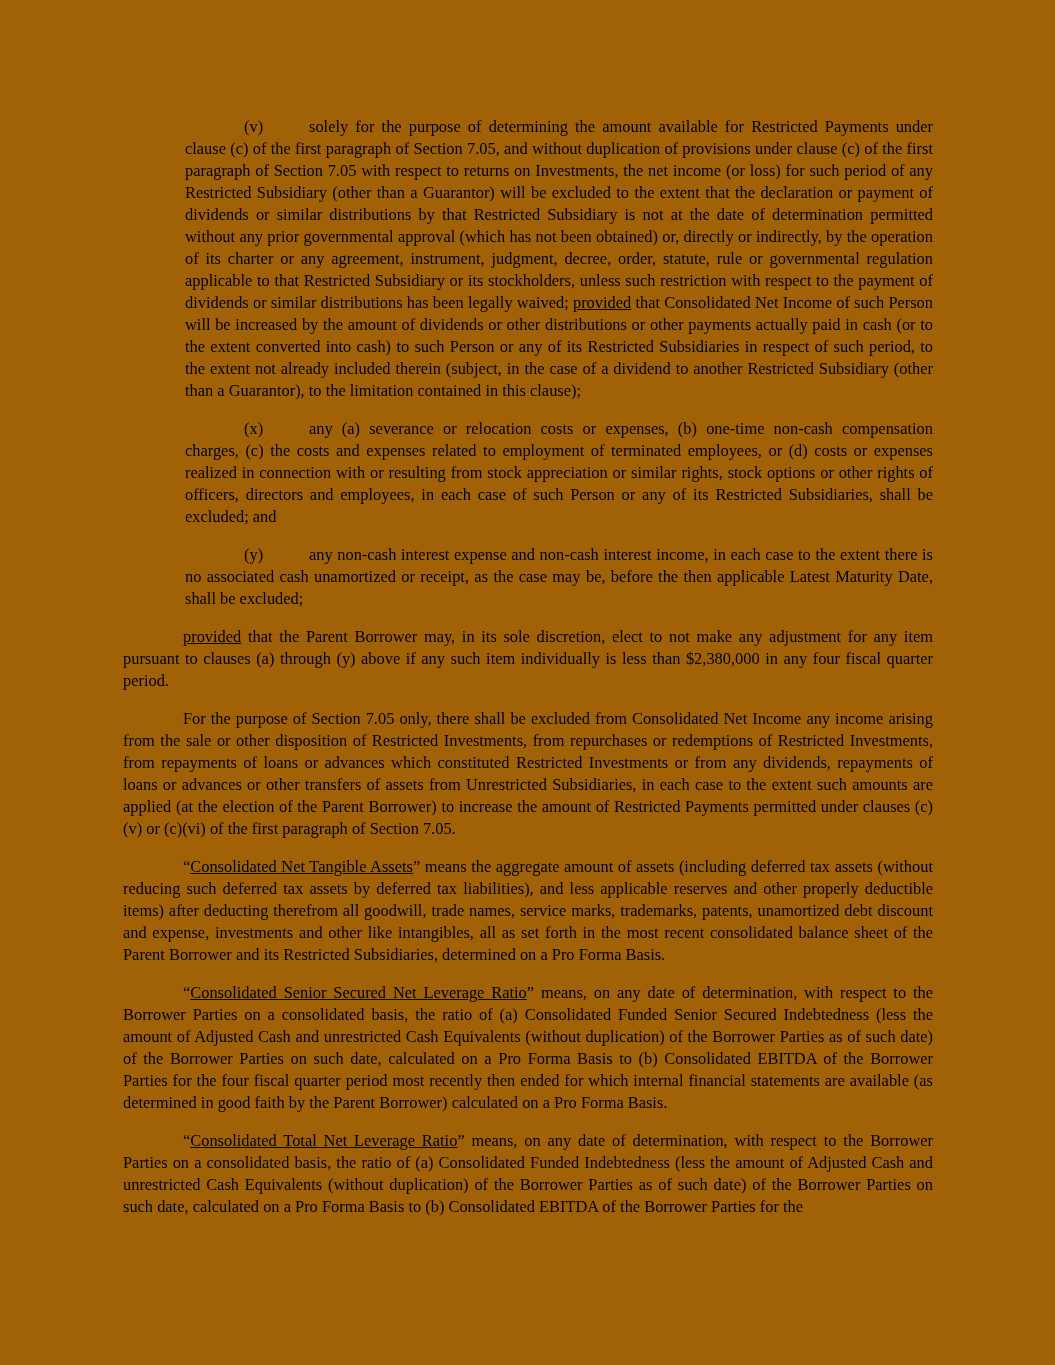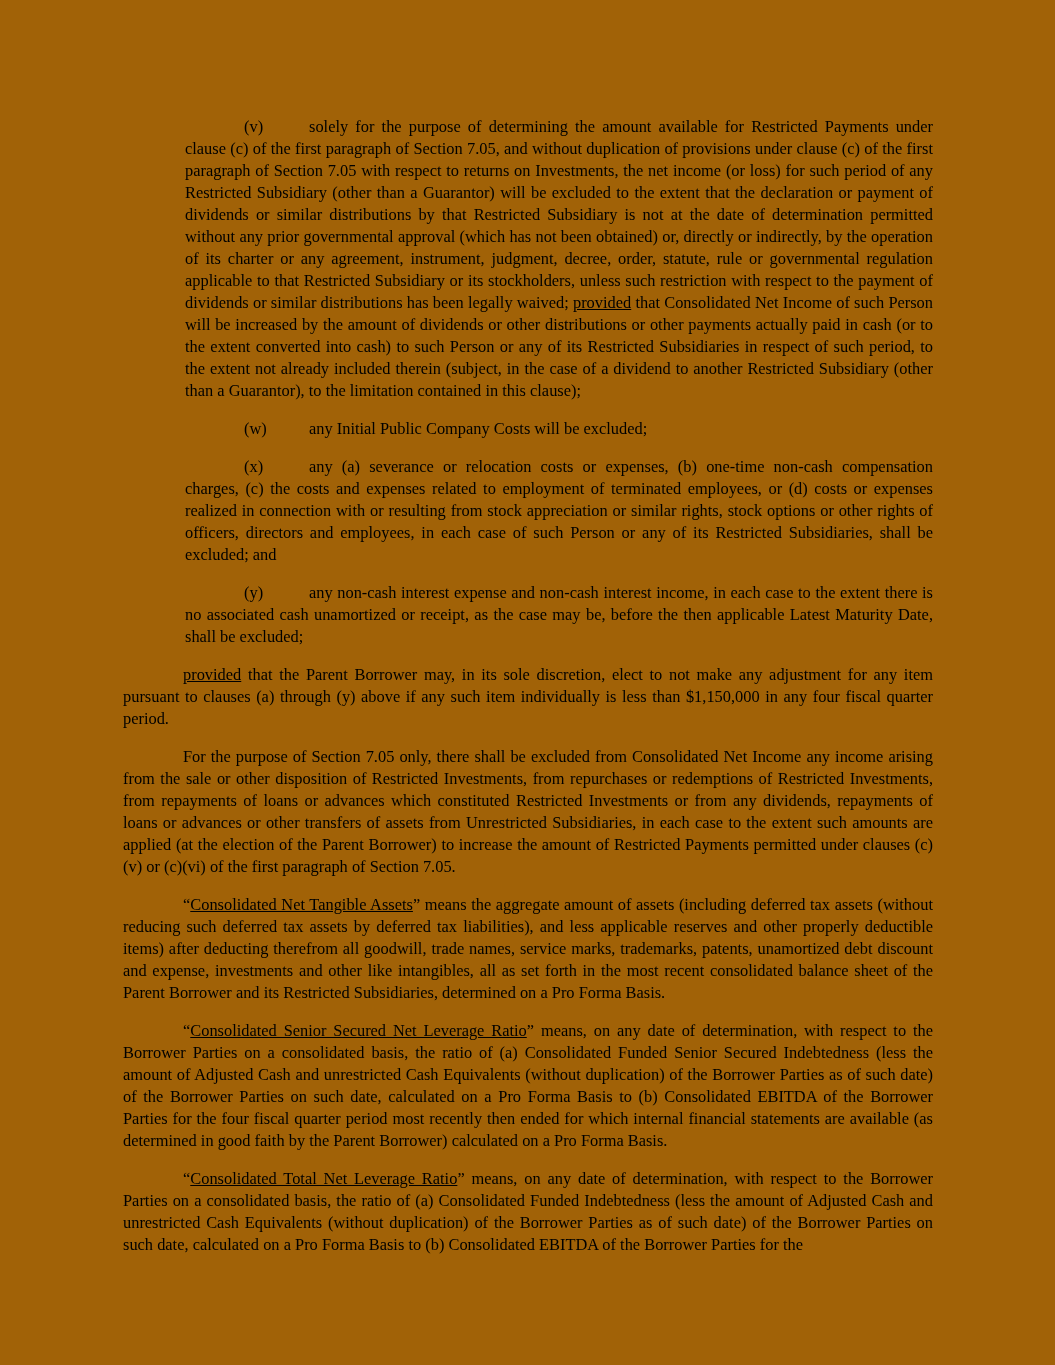--- a/index.html
+++ b/index.html
@@ -42,22 +42,21 @@
   .u {
     text-decoration: underline;
   }
 </style>
 </head>
 <body>
 
 <div class="page">
   <div class="content">
       <p class="clause"><span class="plabel">(v)</span><span>solely for the purpose of determining the amount available for Restricted Payments under clause (c) of the first paragraph of Section 7.05, and without duplication of provisions under clause (c) of the first paragraph of Section 7.05 with respect to returns on Investments, the net income (or loss) for such period of any Restricted Subsidiary (other than a Guarantor) will be excluded to the extent that the declaration or payment of dividends or similar distributions by that Restricted Subsidiary is not at the date of determination permitted without any prior governmental approval (which has not been obtained) or, directly or indirectly, by the operation of its charter or any agreement, instrument, judgment, decree, order, statute, rule or governmental regulation applicable to that Restricted Subsidiary or its stockholders, unless such restriction with respect to the payment of dividends or similar distributions has been legally waived; </span><span class="u">provided</span><span> that Consolidated Net Income of such Person will be increased by the amount of dividends or other distributions or other payments actually paid in cash (or to the extent converted into cash) to such Person or any of its Restricted Subsidiaries in respect of such period, to the extent not already included therein (subject, in the case of a dividend to another Restricted Subsidiary (other than a Guarantor), to the limitation contained in this clause);</span></p>
-      <p class="clause"><span class="plabel">(w)</span><span>any Initial Public Company Costs will be excluded;</span></p>
       <p class="clause"><span class="plabel">(x)</span><span>any (a) severance or relocation costs or expenses, (b) one-time non-cash compensation charges, (c) the costs and expenses related to employment of terminated employees, or (d) costs or expenses realized in connection with or resulting from stock appreciation or similar rights, stock options or other rights of officers, directors and employees, in each case of such Person or any of its Restricted Subsidiaries, shall be excluded; and</span></p>
       <p class="clause"><span class="plabel">(y)</span><span>any non-cash interest expense and non-cash interest income, in each case to the extent there is no associated cash unamortized or receipt, as the case may be, before the then applicable Latest Maturity Date, shall be excluded;</span></p>
-      <p class="body-para"><span class="u">provided</span><span> that the Parent Borrower may, in its sole discretion, elect to not make any adjustment for any item pursuant to clauses (a) through (y) above if any such item individually is less than $1,150,000 in any four fiscal quarter period.</span></p>
+      <p class="body-para"><span class="u">provided</span><span> that the Parent Borrower may, in its sole discretion, elect to not make any adjustment for any item pursuant to clauses (a) through (y) above if any such item individually is less than $2,380,000 in any four fiscal quarter period.</span></p>
       <p class="body-para"><span>For the purpose of Section 7.05 only, there shall be excluded from Consolidated Net Income any income arising from the sale or other disposition of Restricted Investments, from repurchases or redemptions of Restricted Investments, from repayments of loans or advances which constituted Restricted Investments or from any dividends, repayments of loans or advances or other transfers of assets from Unrestricted Subsidiaries, in each case to the extent such amounts are applied (at the election of the Parent Borrower) to increase the amount of Restricted Payments permitted under clauses (c)(v) or (c)(vi) of the first paragraph of Section 7.05.</span></p>
       <p class="body-para"><span>“</span><span class="u">Consolidated Net Tangible Assets</span><span>” means the aggregate amount of assets (including deferred tax assets (without reducing such deferred tax assets by deferred tax liabilities), and less applicable reserves and other properly deductible items) after deducting therefrom all goodwill, trade names, service marks, trademarks, patents, unamortized debt discount and expense, investments and other like intangibles, all as set forth in the most recent consolidated balance sheet of the Parent Borrower and its Restricted Subsidiaries, determined on a Pro Forma Basis.</span></p>
       <p class="body-para"><span>“</span><span class="u">Consolidated Senior Secured Net Leverage Ratio</span><span>” means, on any date of determination, with respect to the Borrower Parties on a consolidated basis, the ratio of (a) Consolidated Funded Senior Secured Indebtedness (less the amount of Adjusted Cash and unrestricted Cash Equivalents (without duplication) of the Borrower Parties as of such date) of the Borrower Parties on such date, calculated on a Pro Forma Basis to (b) Consolidated EBITDA of the Borrower Parties for the four fiscal quarter period most recently then ended for which internal financial statements are available (as determined in good faith by the Parent Borrower) calculated on a Pro Forma Basis.</span></p>
       <p class="body-para"><span>“</span><span class="u">Consolidated Total Net Leverage Ratio</span><span>” means, on any date of determination, with respect to the Borrower Parties on a consolidated basis, the ratio of (a) Consolidated Funded Indebtedness (less the amount of Adjusted Cash and unrestricted Cash Equivalents (without duplication) of the Borrower Parties as of such date) of the Borrower Parties on such date, calculated on a Pro Forma Basis to (b) Consolidated EBITDA of the Borrower Parties for the</span></p>
     </div>
 </div>
 
 </body></html>

